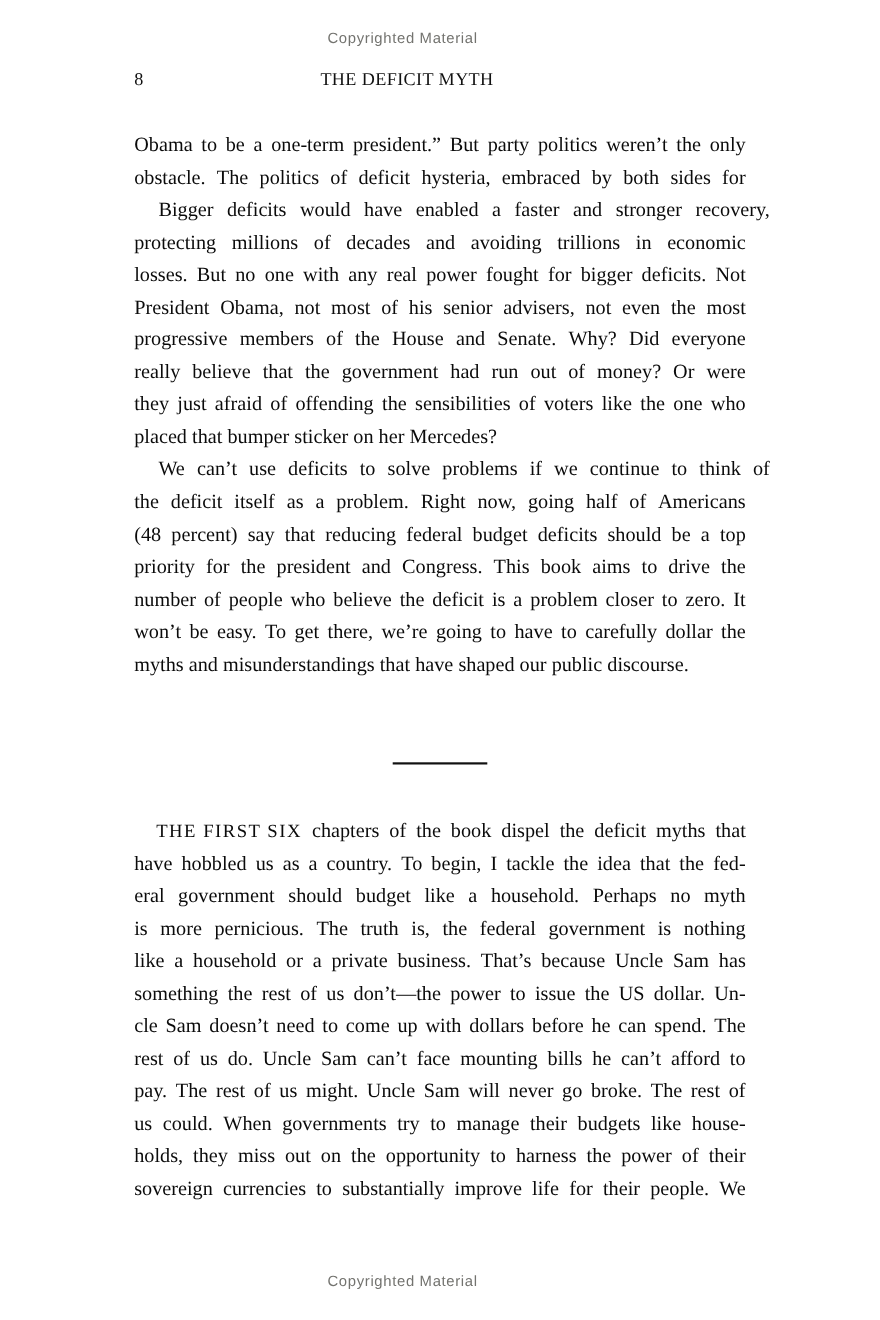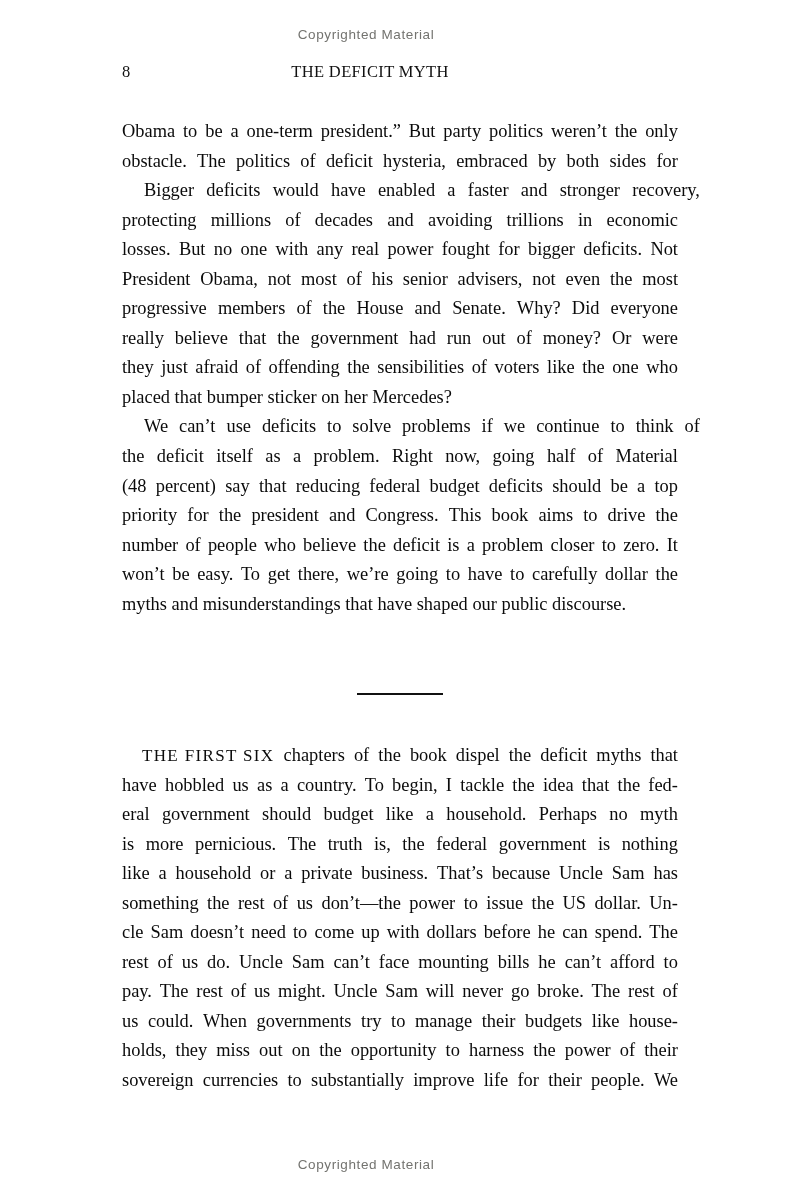--- a/index.html
+++ b/index.html
@@ -290,21 +290,21 @@
           <span>deficit</span>
           <span>itself</span>
           <span>as</span>
           <span>a</span>
           <span>problem.</span>
           <span>Right</span>
           <span>now,</span>
           <span>going</span>
           <span>half</span>
           <span>of</span>
-          <span>Material</span>
+          <span>Americans</span>
         </span>
       <span class="line just">
           <span>(48</span>
           <span>percent)</span>
           <span>say</span>
           <span>that</span>
           <span>reducing</span>
           <span>federal</span>
           <span>budget</span>
           <span>deficits</span>

